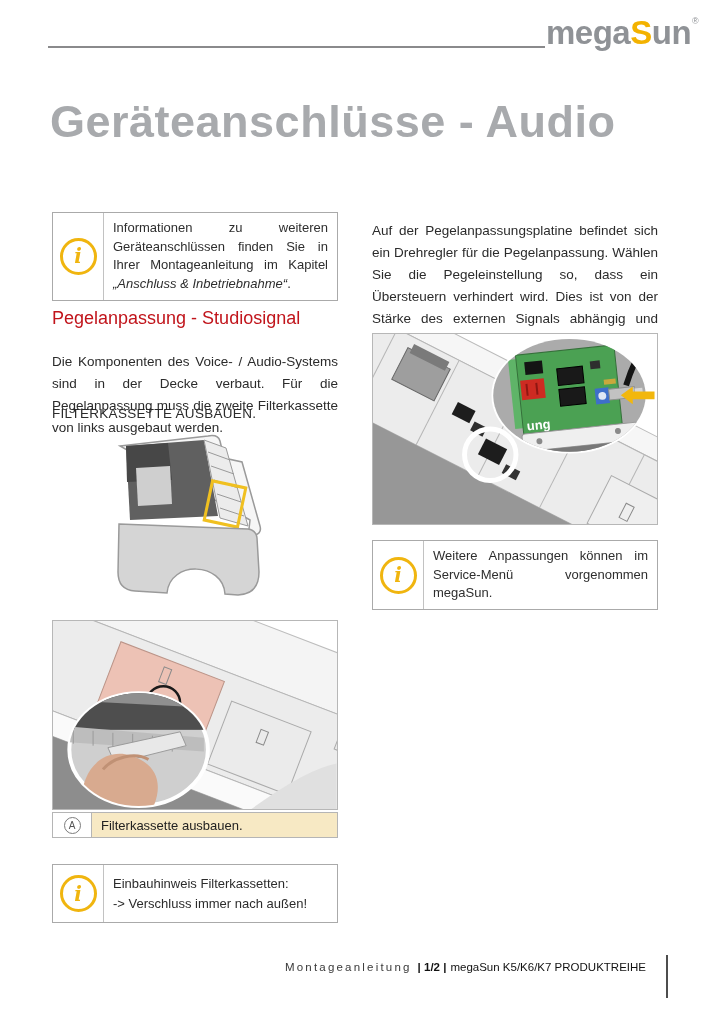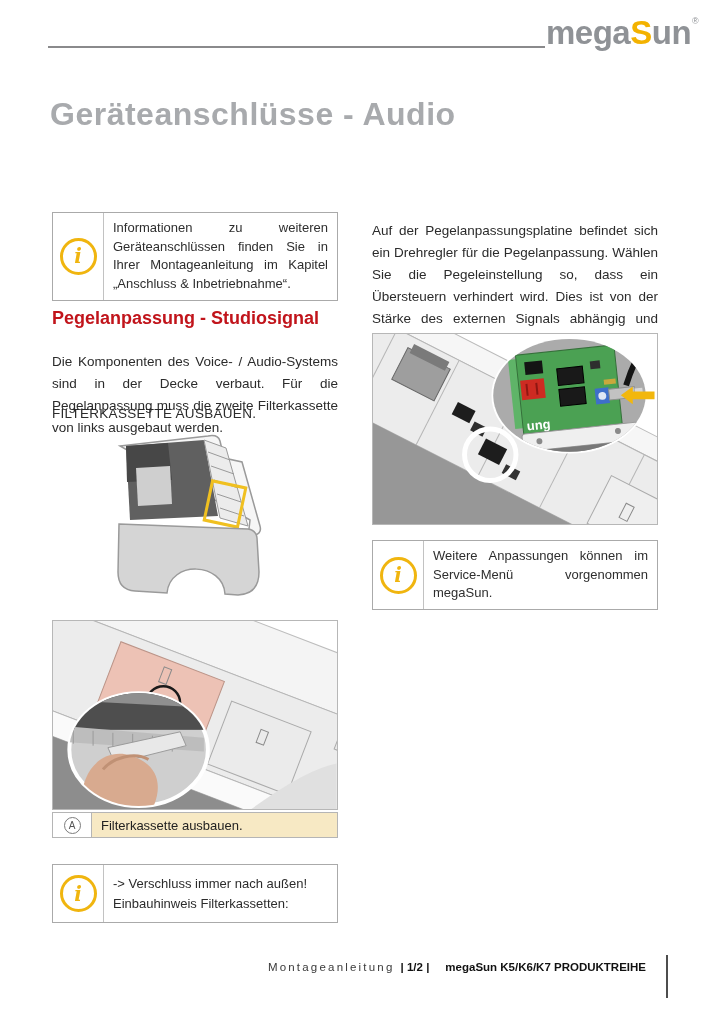--- a/index.html
+++ b/index.html
@@ -5,37 +5,37 @@
   html,body{margin:0;padding:0;background:#ffffff;}
   .page{position:relative;width:710px;height:1024px;background:#ffffff;overflow:hidden;
         font-family:"Liberation Sans", sans-serif;color:#2c2c2c;}
 
   .header-rule{position:absolute;left:48px;top:46px;width:497px;height:2px;background:#8a8a8c;}
   .logo{position:absolute;left:546px;top:14px;font-size:33px;font-weight:bold;letter-spacing:-0.5px;
         color:#8f9296;white-space:nowrap;}
   .logo .logo-s{color:#f3b200;}
   .logo .logo-reg{font-size:9px;vertical-align:20px;margin-left:1px;color:#8f9296;font-weight:normal;}
 
-  .page-title{position:absolute;left:50px;top:96px;font-size:32px;font-weight:bold;color:#a8aaad;
+  .page-title{position:absolute;left:50px;top:96px;font-size:45px;font-weight:bold;color:#a8aaad;
         letter-spacing:0.5px;white-space:nowrap;}
 
   
   .infobox{position:absolute;width:286px;display:flex;border:1px solid #aaaaaa;background:#fff;box-sizing:border-box;}
   .icon-cell{flex:0 0 50px;display:flex;align-items:center;justify-content:center;border-right:1px solid #c2c2c2;}
   .info-icon{width:31px;height:31px;border:3px solid #f0b50f;border-radius:50%;color:#f0b50f;
         display:flex;align-items:center;justify-content:center;
         font-family:"DejaVu Serif", serif;font-weight:bold;font-style:italic;font-size:20px;line-height:1;}
   .info-text{padding:6px 9px;font-size:13px;line-height:1.44;text-align:justify;color:#2e2e2e;}
-  .info-text .it{}
+  .info-text .it{font-style:italic;}
   #info-top{left:52px;top:212px;min-height:78px;}
   #info-right{left:372px;top:540px;min-height:57px;}
   #info-bottom{left:52px;top:864px;min-height:57px;}
   .hint-lines{padding:9px 9px;font-size:13px;line-height:1.5;text-align:left;}
 
-  .section-heading{position:absolute;left:52px;top:308px;font-size:18px;font-weight:bold;color:#c1141b;white-space:nowrap;}
+  .section-heading{position:absolute;left:52px;top:308px;font-size:18px;font-weight:normal;color:#c1141b;white-space:nowrap;}
   .par{position:absolute;width:286px;font-size:13.5px;line-height:1.63;text-align:justify;color:#2b2b2b;}
   #left-par{left:52px;top:337px;}
   #right-par{left:372px;top:206px;}
   .step-label{position:absolute;left:52px;top:406px;font-size:13.5px;letter-spacing:0.3px;color:#2b2b2b;}
 
   .figure-frame{position:absolute;border:1px solid #b7b7b7;background:#fff;box-sizing:border-box;overflow:hidden;}
   #fig-cassette{left:52px;top:620px;width:286px;height:190px;}
   #fig-pcb{left:372px;top:333px;width:286px;height:192px;}
   #fig-canopy{position:absolute;left:108px;top:432px;width:164px;height:176px;}
   .figure-frame svg, #fig-canopy svg{display:block;}
@@ -47,21 +47,21 @@
         display:flex;align-items:center;justify-content:center;}
   .marker-small{width:15px;height:15px;border:1px solid #7c7c7c;border-radius:50%;color:#555;
         font-size:10px;display:flex;align-items:center;justify-content:center;}
   .caption-text-cell{flex:1;background:#f7e9c4;display:flex;align-items:center;padding-left:9px;
         font-size:13px;color:#222;}
 
   
   .footer-text{position:absolute;right:64px;top:961px;font-size:11.5px;white-space:nowrap;color:#3a3a3a;}
   .footer-manual{letter-spacing:2.2px;}
   .footer-part{font-weight:bold;color:#111;margin-left:6px;}
-  .footer-series{font-weight:bold;color:#111;margin-left:16px;}
+  .footer-series{font-weight:normal;color:#111;margin-left:4px;}
   .footer-rule{position:absolute;left:666px;top:955px;width:2px;height:43px;background:#4d4d4d;}
   .page-number{position:absolute;left:674px;top:959px;font-size:16px;font-weight:bold;color:#9b9b9b;margin-left:35px;}
 </style>
 </head>
 <body>
 
 <div class="page">
 
   <div class="header-rule"></div>
 
@@ -146,22 +146,22 @@
       <div class="marker-small">A</div>
     </div>
     <div class="caption-text-cell">Filterkassette ausbauen.</div>
   </div>
 
   <div class="infobox" id="info-bottom">
     <div class="icon-cell">
       <div class="info-icon">i</div>
     </div>
     <div class="hint-lines">
+      <div>Einbauhinweis Filterkassetten:</div>
       <div>-&gt; Verschluss immer nach außen!</div>
-      <div>Einbauhinweis Filterkassetten:</div>
     </div>
   </div>
 
   <p class="par" id="right-par">Auf der Pegelanpassungsplatine befindet sich ein Drehregler für die Pegelanpassung. Wählen Sie die Pegeleinstellung so, dass ein Übersteuern verhindert wird. Dies ist von der Stärke des externen Signals abhängig und sollte von einem Servicetechniker vorgenommen werden.</p>
 
   <div class="figure-frame" id="fig-pcb">
     <svg width="284" height="190" viewBox="0 0 286 192">
       <rect x="0" y="0" width="286" height="192" fill="#ffffff"></rect>
       <g transform="translate(-6,-34) rotate(27)">
         <rect x="-60" y="-10" width="500" height="22" fill="#f6f6f6" stroke="#bbbbbb"></rect>

